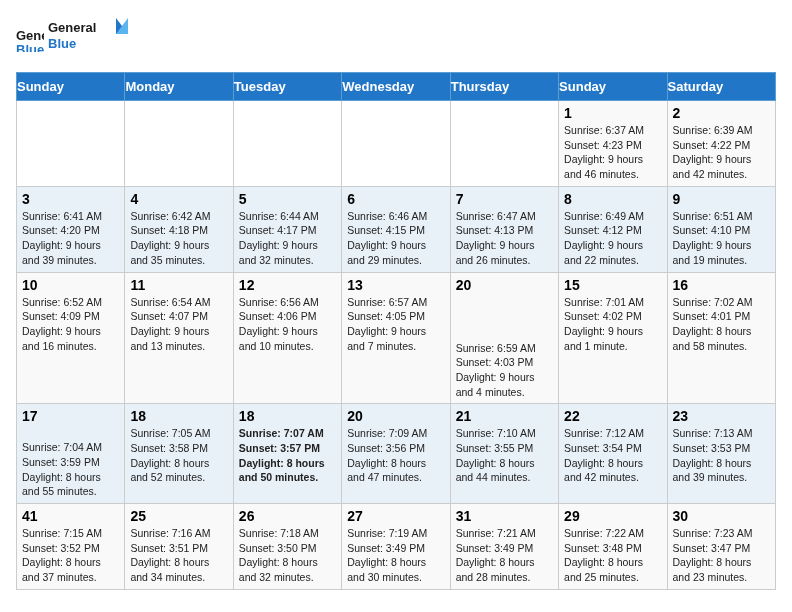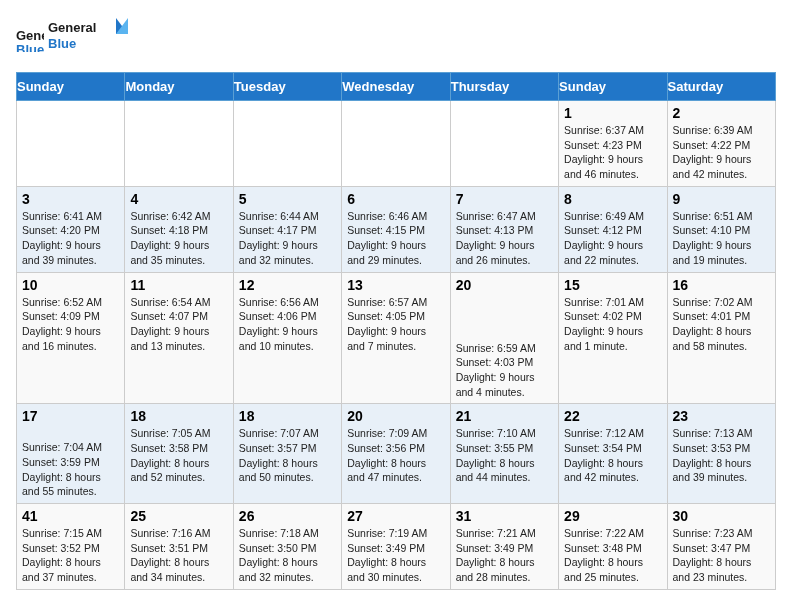--- a/index.html
+++ b/index.html
@@ -260,21 +260,21 @@
         </td>
         <td>
           <span class="day-num">18</span>
           <div class="day-info" style="white-space: pre-line;">Sunrise: 7:05 AM
 Sunset: 3:58 PM
 Daylight: 8 hours
 and 52 minutes.</div>
         </td>
         <td>
           <span class="day-num">18</span>
-          <div class="day-info" style="white-space: pre-line;">Sunrise: 7:07 AM
+          <div class="day-info" style="white-space: pre-line; font-weight: bold;">Sunrise: 7:07 AM
 Sunset: 3:57 PM
 Daylight: 8 hours
 and 50 minutes.</div>
         </td>
         <td>
           <span class="day-num">20</span>
           <div class="day-info" style="white-space: pre-line;">Sunrise: 7:09 AM
 Sunset: 3:56 PM
 Daylight: 8 hours
 and 47 minutes.</div>

